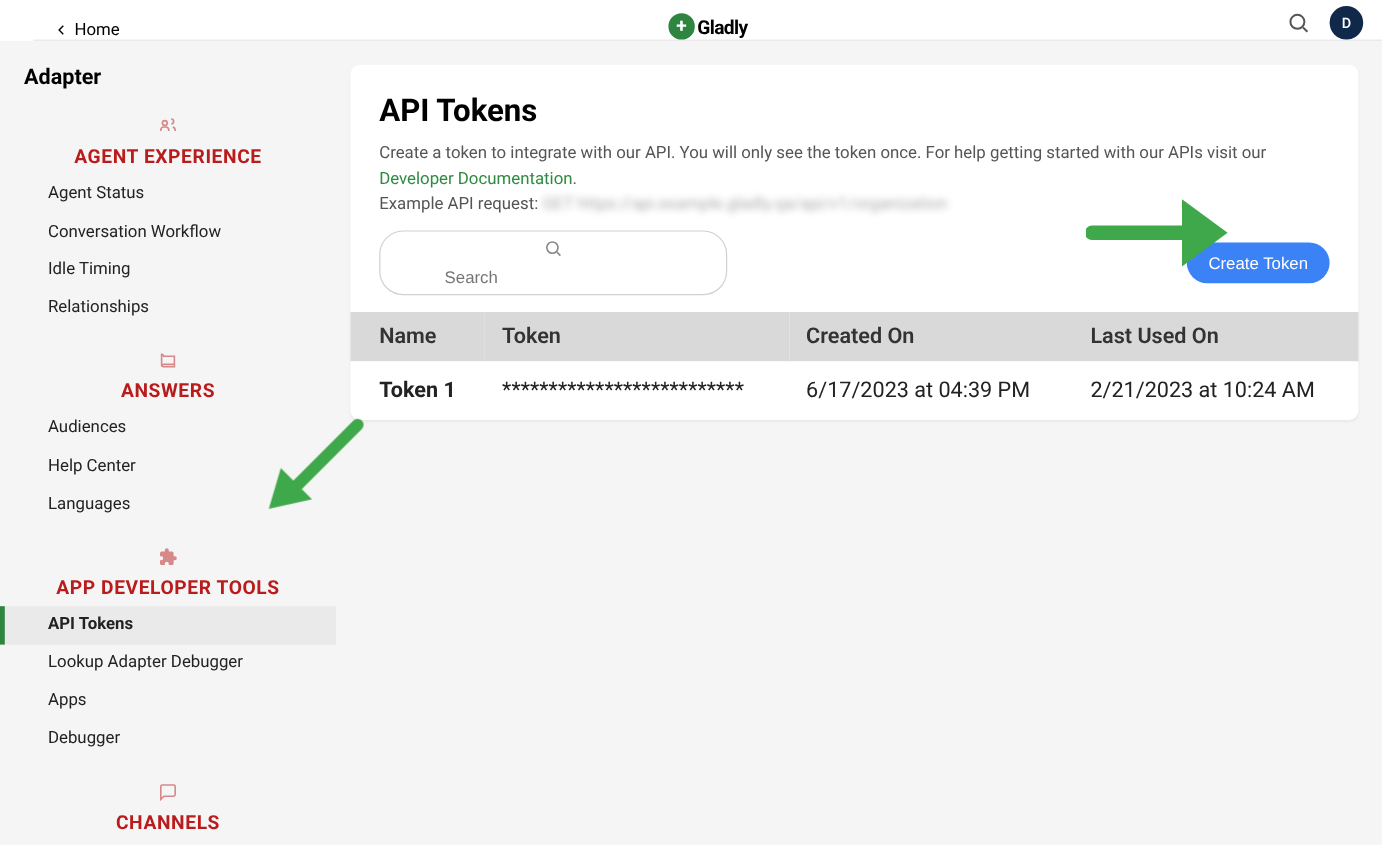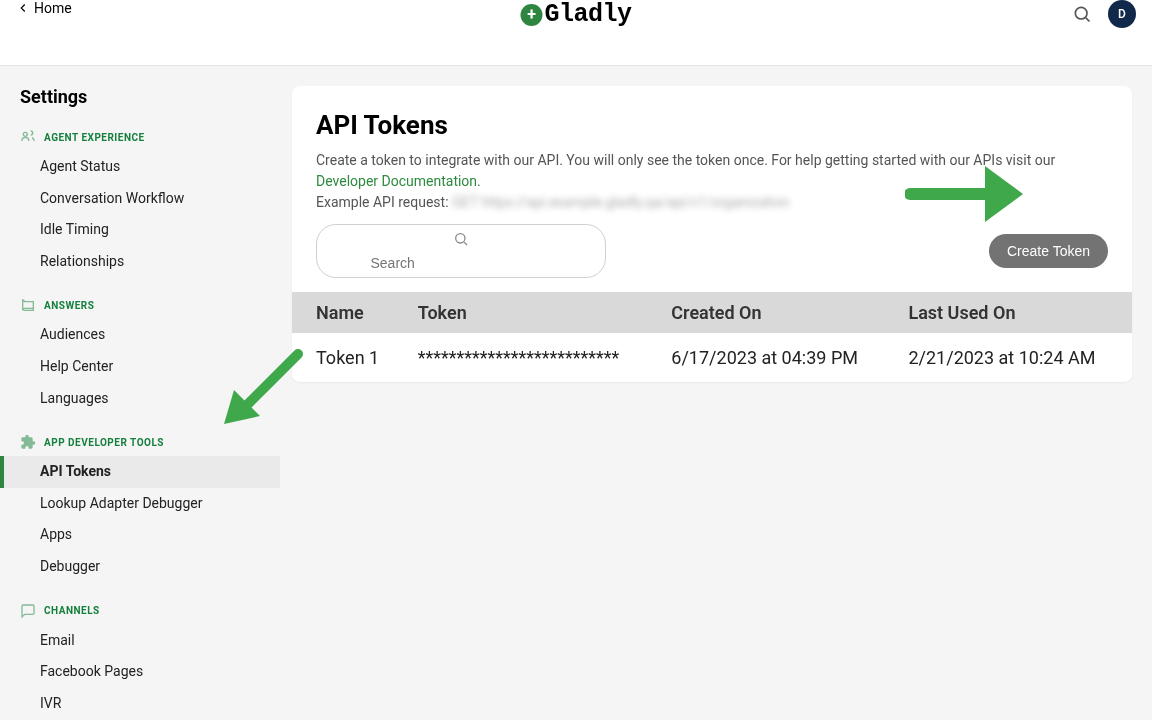--- a/index.html
+++ b/index.html
@@ -1,56 +1,56 @@
 <!DOCTYPE html>
 <html><head>
 <meta charset="utf-8">
 <style>
 * { margin: 0; padding: 0; box-sizing: border-box; }
 body { font-family: -apple-system, BlinkMacSystemFont, "Segoe UI", Roboto, Helvetica, Arial, sans-serif; background: #fff; color: #000; width: 1152px; height: 720px; overflow: hidden; position: relative; }
 
-.topbar { height: 66px; border-bottom: 1px solid #e5e5e5; display: flex; align-items: flex-start; padding: 0 16px; position: relative; }
+.topbar { height: 34px; border-bottom: 1px solid #e5e5e5; display: flex; align-items: flex-end; padding: 0 16px; position: relative; margin-left: 28px; }
 .home-link { display: flex; align-items: center; gap: 4px; font-size: 14px; color: #000; cursor: pointer; }
 .chevron-left { width: 14px; height: 14px; }
 .logo-wrap { position: absolute; left: 50%; transform: translateX(-50%); display: flex; align-items: center; gap: 2px; }
 .logo-mark { width: 22px; height: 22px; background: #2E8540; border-radius: 50%; display: flex; align-items: center; justify-content: center; color: #fff; font-weight: bold; font-size: 16px; line-height: 1; }
-.logo-text { font-size: 25px; font-weight: 700; letter-spacing: -0.5px; font-family: Liberation Mono, monospace; }
+.logo-text { font-size: 16px; font-weight: 700; letter-spacing: -0.5px; }
 .topbar-right { margin-left: auto; display: flex; align-items: center; gap: 16px; }
 .search-icon-btn { width: 20px; height: 20px; color: #555; cursor: pointer; }
 .avatar { width: 28px; height: 28px; border-radius: 50%; background: #10294b; color: #fff; display: flex; align-items: center; justify-content: center; font-size: 12px; font-weight: 500; }
 
 .body-wrap { display: flex; height: calc(720px - 50px); background: #f5f5f5; }
 .sidebar { width: 280px; padding-top: 20px; overflow-y: auto; }
 .settings-title { font-size: 18px; font-weight: 700; padding: 0 20px 16px 20px; }
-.section-header { display: flex; align-items: center; gap: 8px; padding: 6px 20px; color: #15803d; font-size: 10px; font-weight: 700; letter-spacing: 0.5px; }
+.section-header { display: flex; align-items: center; gap: 8px; padding: 6px 20px; color: #b91c1c; font-size: 16px; font-weight: 700; letter-spacing: 0.5px; flex-direction: column; }
 .section-icon { width: 16px; height: 16px; opacity: 0.5; }
 .nav-item { padding: 6px 20px 6px 40px; font-size: 14px; color: #222; cursor: pointer; line-height: 1.4; }
 .nav-item.active { background: #eaeaea; font-weight: 700; position: relative; }
 .nav-item.active::before { content: ""; position: absolute; left: 0; top: 0; bottom: 0; width: 4px; background: #2E8540; }
 .section-gap { height: 14px; }
 
 .main { flex: 1; padding: 20px 20px 20px 12px; overflow-y: auto; }
 .card { background: #fff; border-radius: 8px; padding: 24px 24px 0 24px; box-shadow: 0 1px 2px rgba(0,0,0,0.05); }
 .page-title { font-size: 26px; font-weight: 700; margin-bottom: 10px; }
 .desc { font-size: 14px; color: #555; line-height: 1.5; margin-bottom: 2px; }
 .desc a { color: #2d8a3e; text-decoration: none; }
 .example-row { font-size: 14px; color: #555; margin-bottom: 14px; }
 .blur-text { color: transparent; text-shadow: 0 0 6px rgba(0,0,0,0.35); user-select: none; }
 
 .toolbar-row { display: flex; align-items: center; justify-content: space-between; margin-bottom: 14px; }
 .search-wrap { display: flex; align-items: center; border: 1px solid #d0d0d0; border-radius: 20px; padding: 6px 12px; width: 290px; gap: 8px; flex-direction: column; }
 .search-wrap svg { width: 16px; height: 16px; color: #888; }
 .search-wrap input { border: none; outline: none; font-size: 14px; flex: 1; background: transparent; }
-.create-btn { background: #737373; color: #fff; border: none; border-radius: 20px; padding: 9px 18px; font-size: 14px; font-weight: 500; cursor: pointer; }
+.create-btn { background: #3b82f6; color: #fff; border: none; border-radius: 20px; padding: 9px 18px; font-size: 14px; font-weight: 500; cursor: pointer; }
 
 .table { width: calc(100% + 48px); margin-left: -24px; border-collapse: collapse; font-size: 18px; }
 .table th { background: #d9d9d9; text-align: left; font-weight: 600; padding: 10px 14px; color: #333; }
 .table th:first-child { padding-left: 24px; }
 .table td { padding: 14px; border-bottom: 1px solid #eee; color: #222; }
-.table td:first-child { padding-left: 24px; }
+.table td:first-child { padding-left: 24px; font-weight: bold; }
 .table tr:last-child td { border-bottom: none; }
 
 .arrow { position: absolute; pointer-events: none; }
 .arrow svg { display: block; }
 </style>
 </head>
 <body>
 
 <header class="topbar">
   <div class="home-link">
@@ -69,21 +69,21 @@
         <line x1="21" y1="21" x2="16.65" y2="16.65"></line>
       </svg>
     <div class="avatar">
         <span>D</span>
       </div>
   </div>
 </header>
 
 <div class="body-wrap">
   <nav class="sidebar">
-    <div class="settings-title">Settings</div>
+    <div class="settings-title">Adapter</div>
     <div id="sidebar-sections">
         <div class="section-header">
           <span class="section-icon"><svg viewBox="0 0 24 24" fill="none" stroke="currentColor" stroke-width="2">
               <path d="M3 18v-1a4 4 0 014-4h2a4 4 0 014 4v1"></path>
               <circle cx="8" cy="8" r="3"></circle>
               <path d="M16 3a3 3 0 010 6"></path>
               <path d="M21 18v-1a4 4 0 00-3-3.87"></path>
             </svg></span>
           <span>AGENT EXPERIENCE</span>
         </div>

